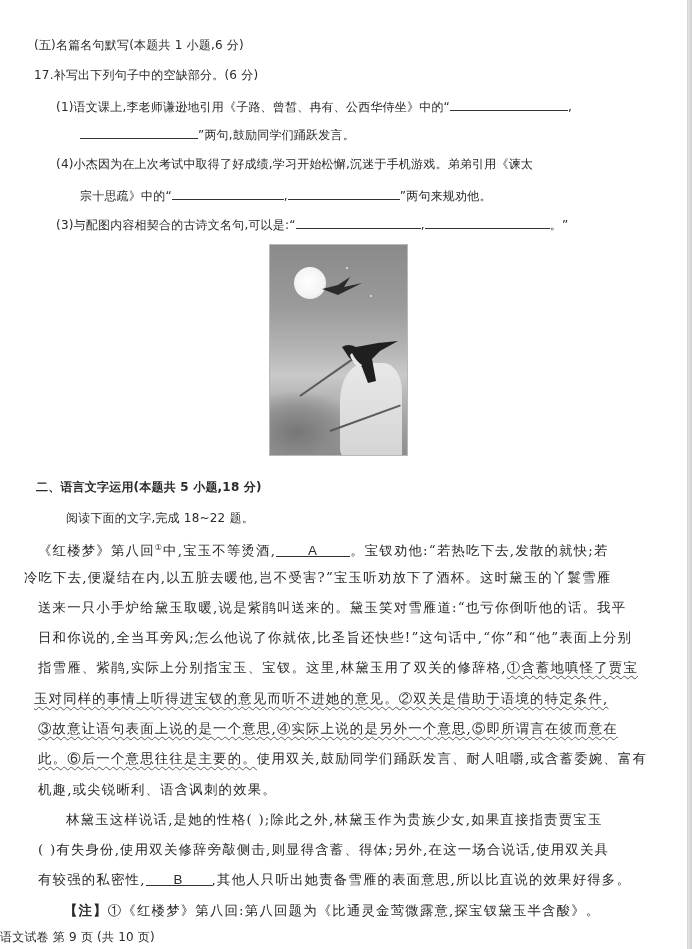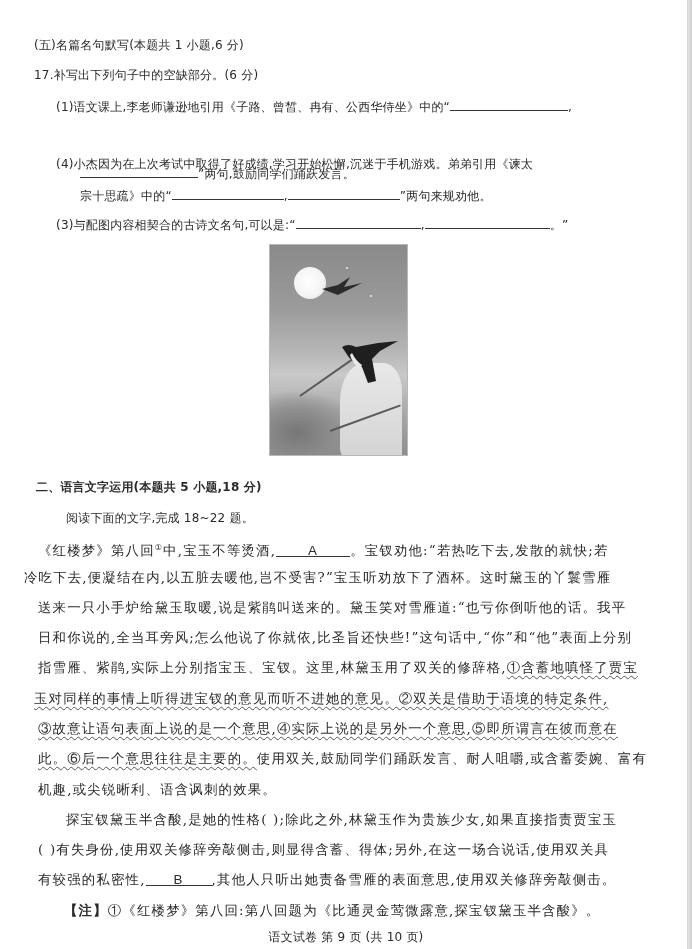--- a/index.html
+++ b/index.html
@@ -59,21 +59,21 @@
 
 <div class="page-edge"></div>
 
 <div class="line sans" style="top:36px;left:34px;">(五)名篇名句默写(本题共 1 小题,6 分)</div>
 
 <div class="line sans" style="top:66px;left:34px;">17.补写出下列句子中的空缺部分。(6 分)</div>
 
 <div class="line sans" style="top:96px;left:56px;">
   <span>(1)语文课上,李老师谦逊地引用《子路、曾皙、冉有、公西华侍坐》中的“</span><span class="blank" style="width:118px;"></span><span>,</span>
 </div>
-<div class="line sans" style="top:124px;left:80px;margin-top:39px;">
+<div class="line sans" style="top:124px;left:80px;">
   <span class="blank" style="width:118px;"></span><span>”两句,鼓励同学们踊跃发言。</span>
 </div>
 
 <div class="line sans" style="top:155px;left:56px;">(4)小杰因为在上次考试中取得了好成绩,学习开始松懈,沉迷于手机游戏。弟弟引用《谏太</div>
 <div class="line sans" style="top:185px;left:80px;">
   <span>宗十思疏》中的“</span><span class="blank" style="width:112px;"></span><span>,</span><span class="blank" style="width:112px;"></span><span>”两句来规劝他。</span>
 </div>
 
 <div class="line sans" style="top:214px;left:56px;">
   <span>(3)与配图内容相契合的古诗文名句,可以是:“</span><span class="blank" style="width:125px;"></span><span>,</span><span class="blank" style="width:125px;"></span><span>。”</span>
@@ -112,23 +112,23 @@
   <span class="wavy">玉对同样的事情上听得进宝钗的意见而听不进她的意见。②双关是借助于语境的特定条件,</span>
 </div>
 <div class="line kai" style="top:720px;left:38px;">
   <span class="wavy">③故意让语句表面上说的是一个意思,④实际上说的是另外一个意思,⑤即所谓言在彼而意在</span>
 </div>
 <div class="line kai" style="top:750px;left:38px;">
   <span class="wavy">此。⑥后一个意思往往是主要的。</span><span>使用双关,鼓励同学们踊跃发言、耐人咀嚼,或含蓄委婉、富有</span>
 </div>
 <div class="line kai" style="top:781px;left:38px;">机趣,或尖锐晰利、语含讽刺的效果。</div>
 
-<div class="line kai" style="top:811px;left:66px;">探宝钗黛玉半含酸,是她的性格(      );除此之外,林黛玉作为贵族少女,如果直接指责贾宝玉</div>
+<div class="line kai" style="top:811px;left:66px;">林黛玉这样说话,是她的性格(      );除此之外,林黛玉作为贵族少女,如果直接指责贾宝玉</div>
 <div class="line kai" style="top:841px;left:38px;">(      )有失身份,使用双关修辞旁敲侧击,则显得含蓄、得体;另外,在这一场合说话,使用双关具</div>
 <div class="line kai" style="top:871px;left:38px;">
-  <span>有较强的私密性,</span><span class="blank" style="width:66px;">B</span><span>,其他人只听出她责备雪雁的表面意思,使用双关修辞旁敲侧击。</span>
+  <span>有较强的私密性,</span><span class="blank" style="width:66px;">B</span><span>,其他人只听出她责备雪雁的表面意思,所以比直说的效果好得多。</span>
 </div>
 
 <div class="line kai" style="top:901px;left:64px;">
   <span style="font-weight:bold;">【注】</span><span>①《红楼梦》第八回:第八回题为《比通灵金莺微露意,探宝钗黛玉半含酸》。</span>
 </div>
 
-<div class="line sans" style="top:928px;left:0;width:692px;text-align:center;font-size:12px;">语文试卷  第 9 页 (共 10 页)</div>
+<div class="line sans" style="top:928px;left:0;width:692px;font-size:12px;">语文试卷  第 9 页 (共 10 页)</div>
 
 </body></html>

